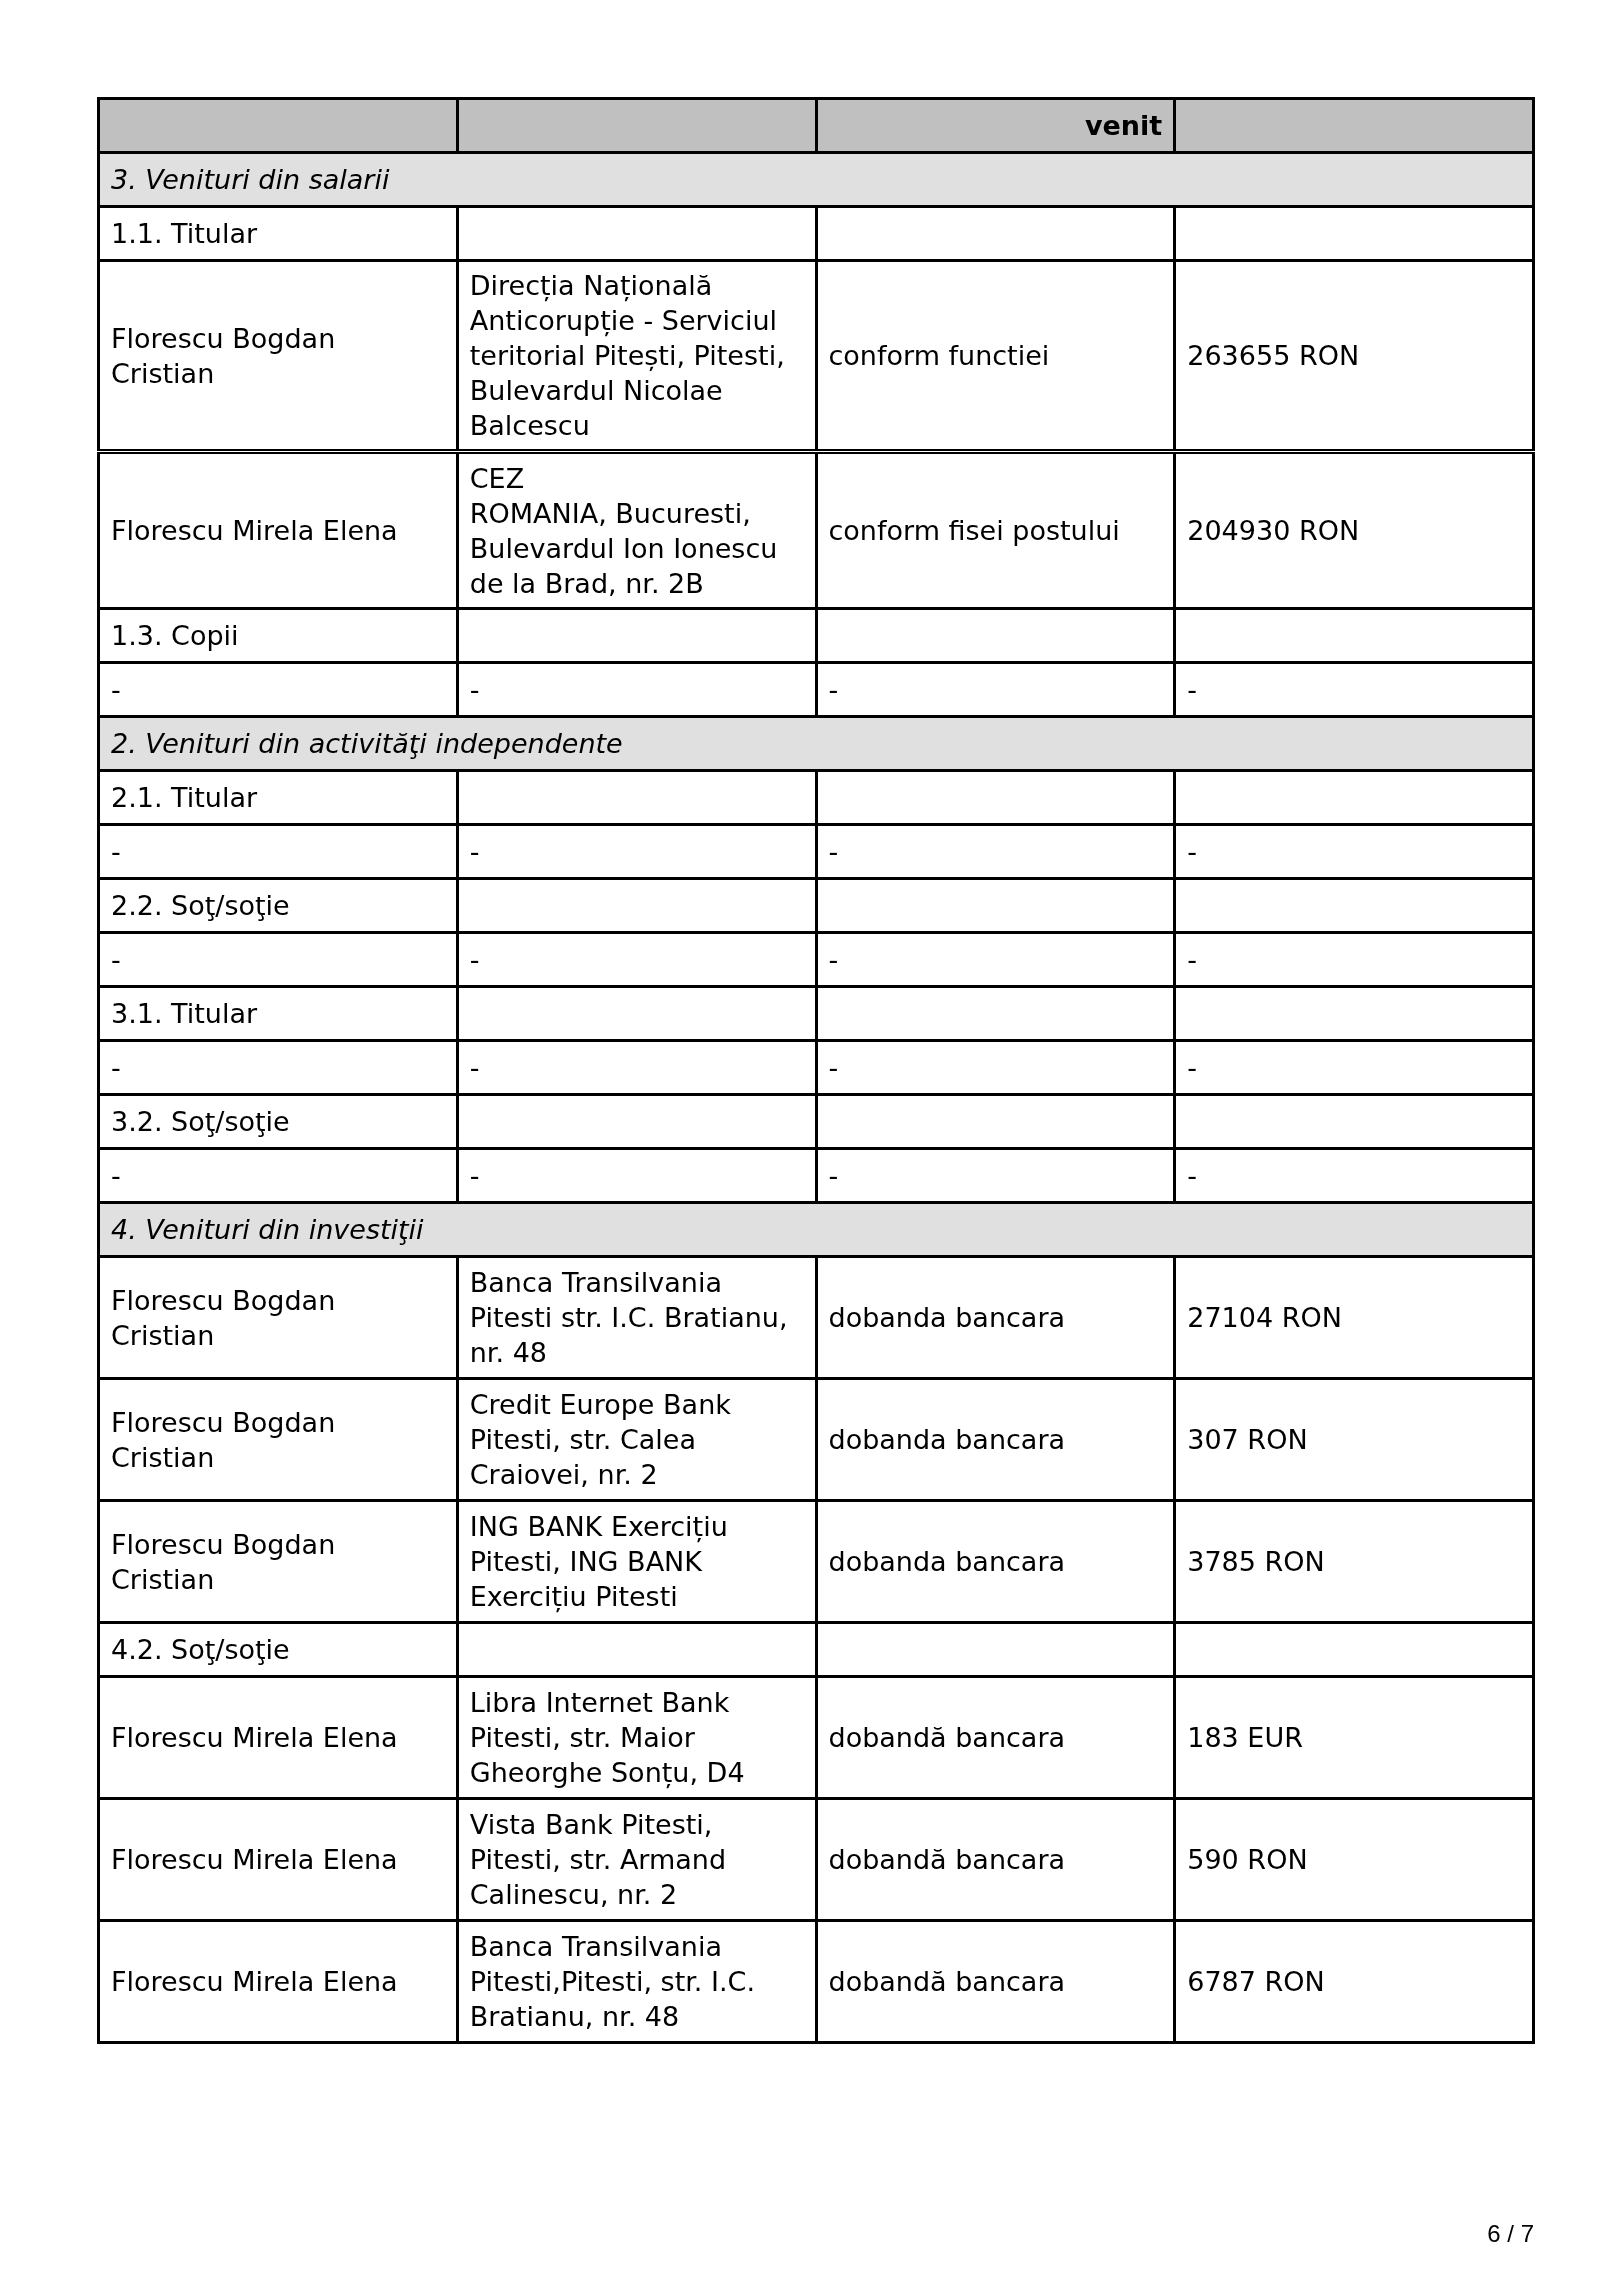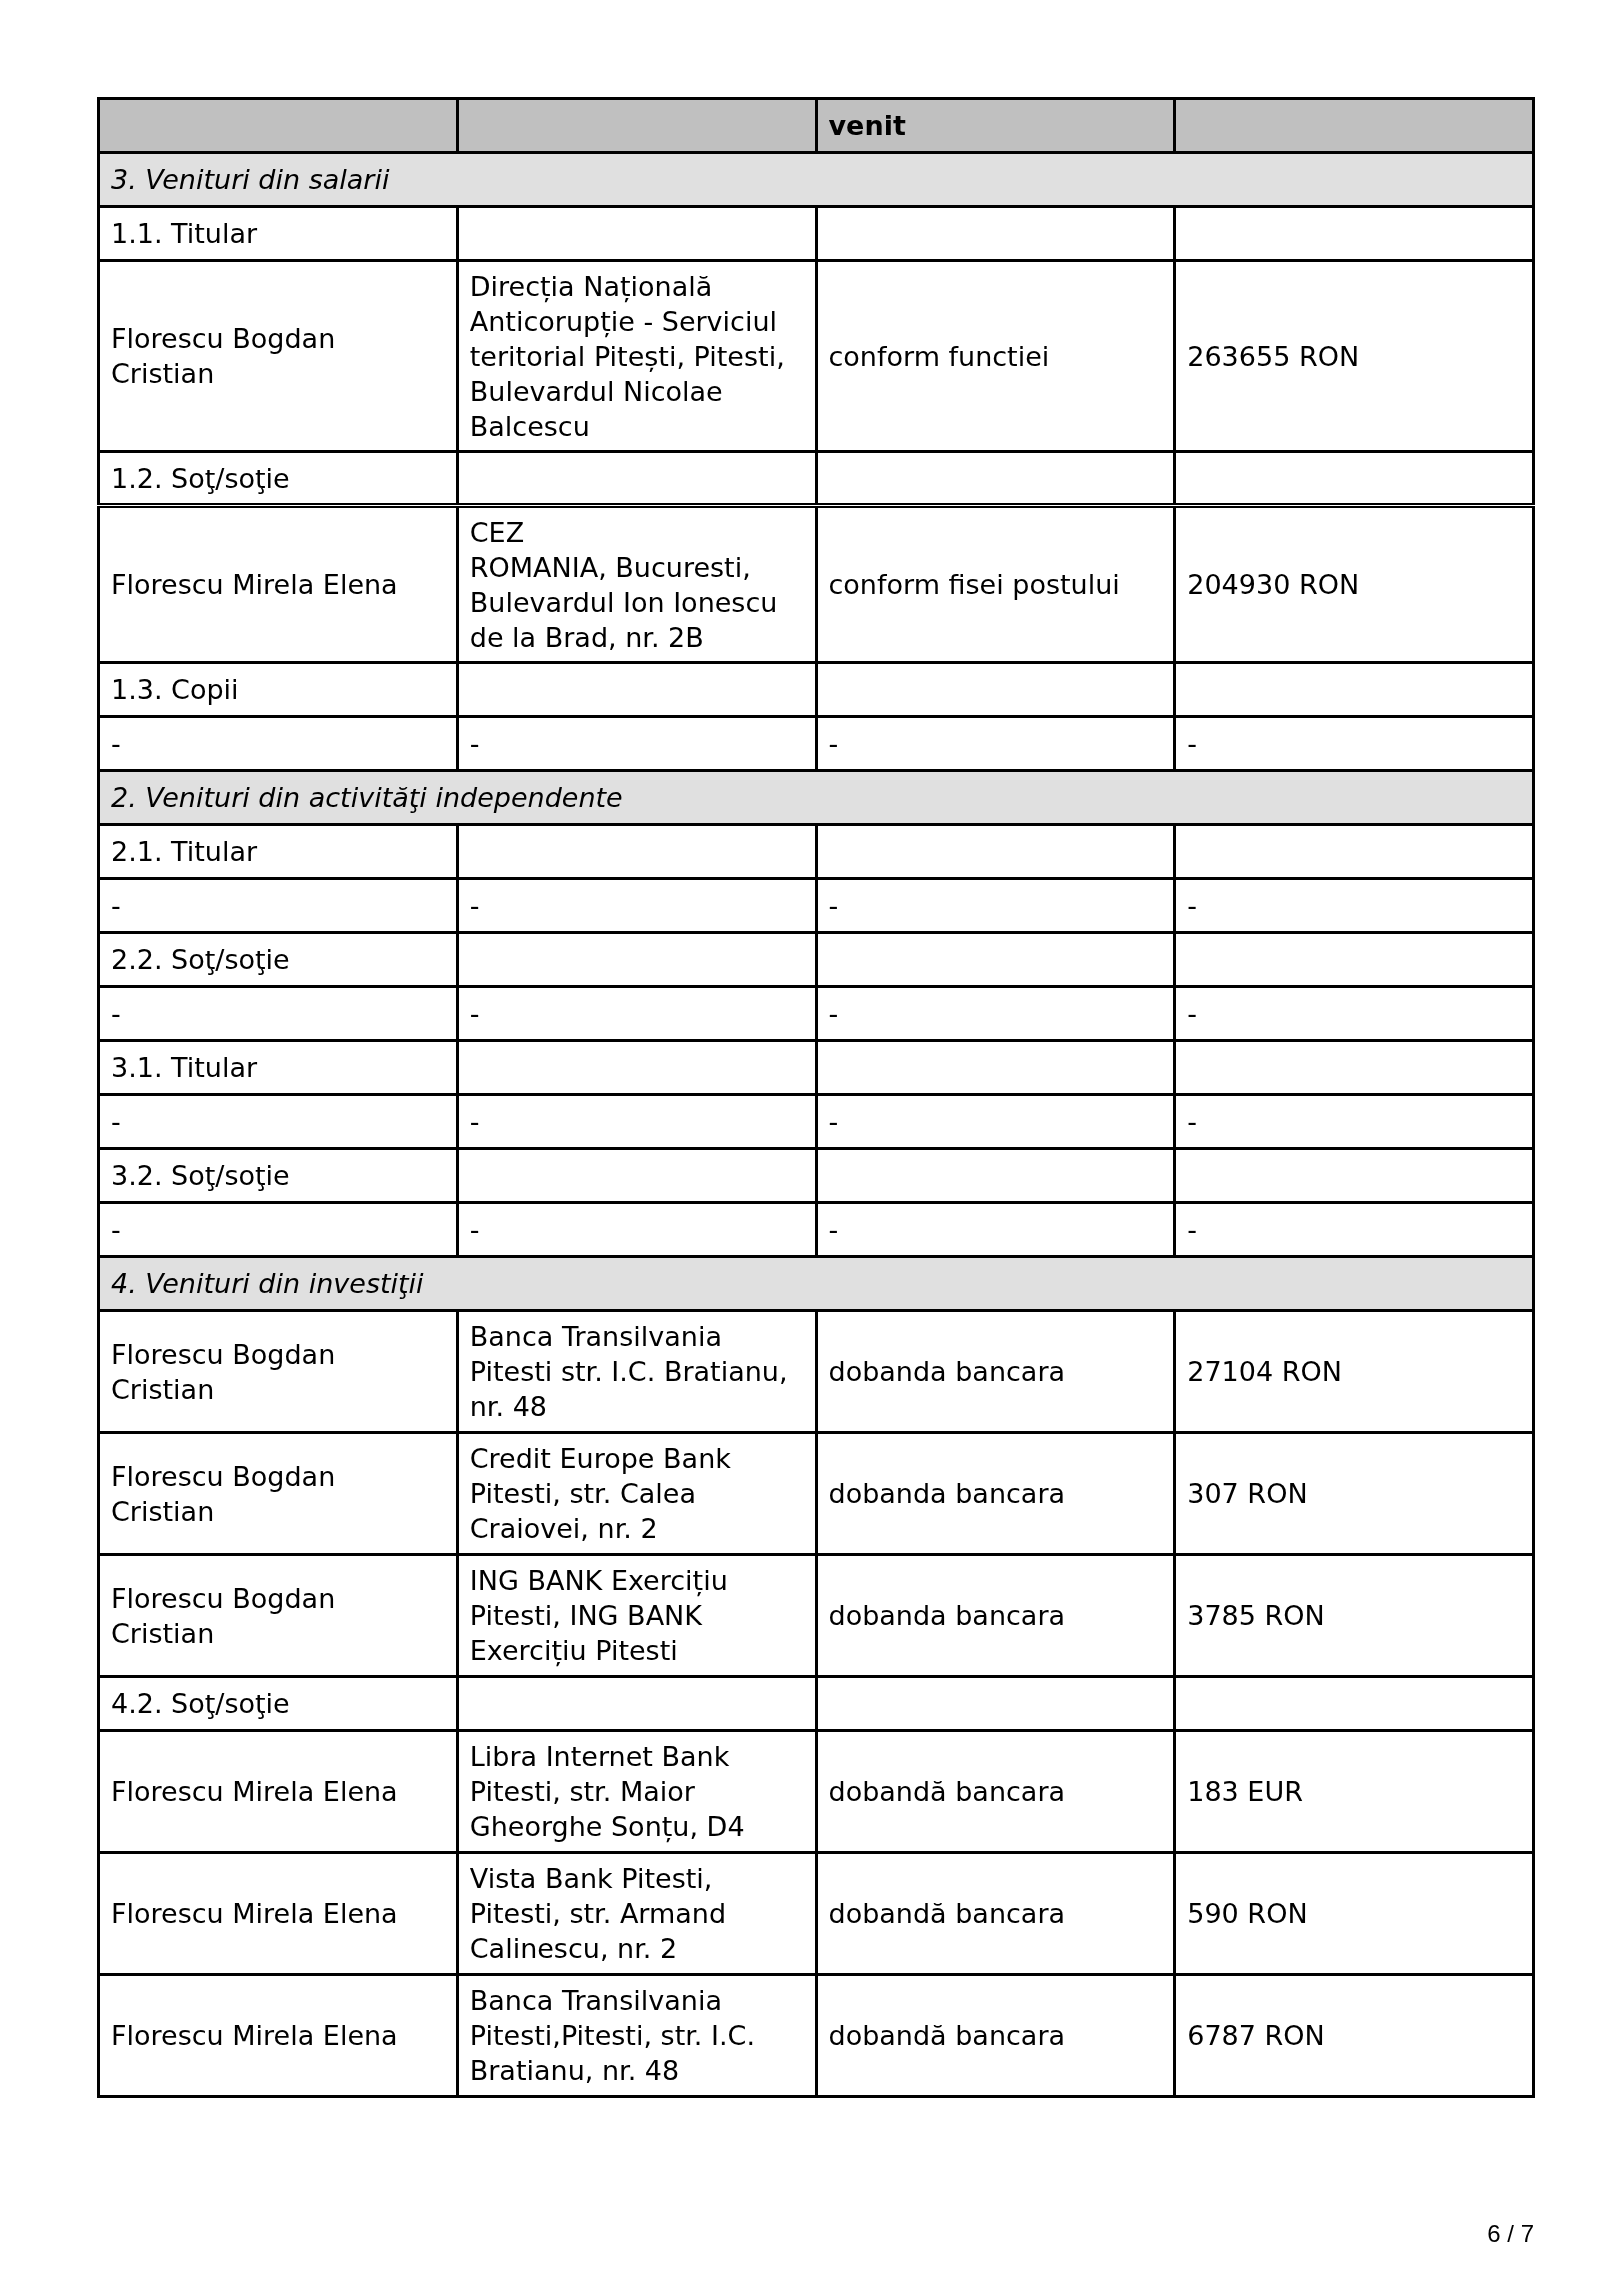--- a/index.html
+++ b/index.html
@@ -9,21 +9,21 @@
     table.decl {
       position: absolute; left: 97px; top: 97px; width: 1438px;
       border-collapse: collapse; table-layout: fixed;
       font-size: 27px; line-height: 35px;
     }
     table.decl col { width: 25%; }
     table.decl td, table.decl th {
       border: 3.3px solid #000; padding: 0 11px; vertical-align: middle; text-align: left;
       font-weight: normal; overflow: hidden;
     }
-    tr.hdr th { background: #c0c0c0; height: 54px; font-weight: bold; text-align: left; }
+    tr.hdr th { background: #c0c0c0; height: 54px; font-weight: bold; text-align: right; }
     tr.sec td { background: #e0e0e0; font-style: italic; height: 54px; }
     tr.sub td { height: 54px; }
     tr.dash td { height: 54px; }
     tr.r5 td { height: 191px; }
     tr.r4 td { height: 157px; }
     tr.r3 td { height: 122px; }
     tr.after-sub td { border-top-width: 5.2px; border-top-style: double; }
     .page-num {
       position: absolute; right: 88px; top: 2220px;
       font-family: "Liberation Sans", sans-serif; font-size: 24px; color: #000;
@@ -55,26 +55,20 @@
         <td>1.1. Titular</td>
           <td></td>
           <td></td>
           <td></td>
       </tr>
       <tr class="r5">
         <td>Florescu Bogdan Cristian</td>
         <td>Direcția Națională Anticorupție - Serviciul teritorial Pitești, Pitesti, Bulevardul Nicolae Balcescu</td>
         <td>conform functiei</td>
         <td>263655 RON</td>
-      </tr>
-      <tr class="sub">
-        <td>1.2. Soţ/soţie</td>
-          <td></td>
-          <td></td>
-          <td></td>
       </tr>
       <tr class="r4 after-sub">
         <td>Florescu Mirela Elena</td>
         <td>
             <div>CEZ</div>
             <div>ROMANIA, Bucuresti, Bulevardul Ion Ionescu de la Brad, nr. 2B</div>
           </td>
         <td>conform fisei postului</td>
         <td>204930 RON</td>
       </tr>

